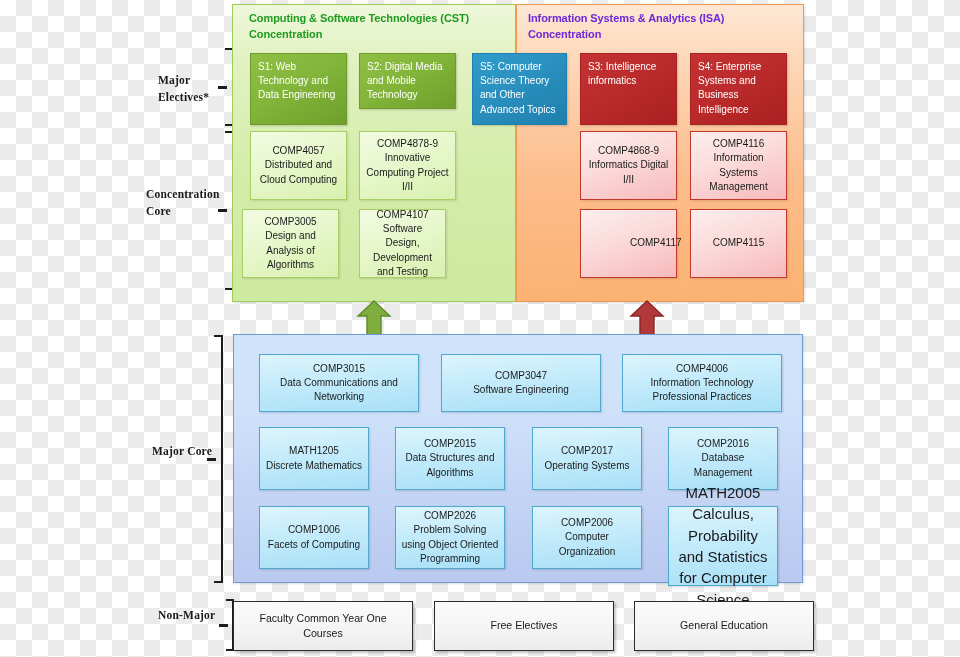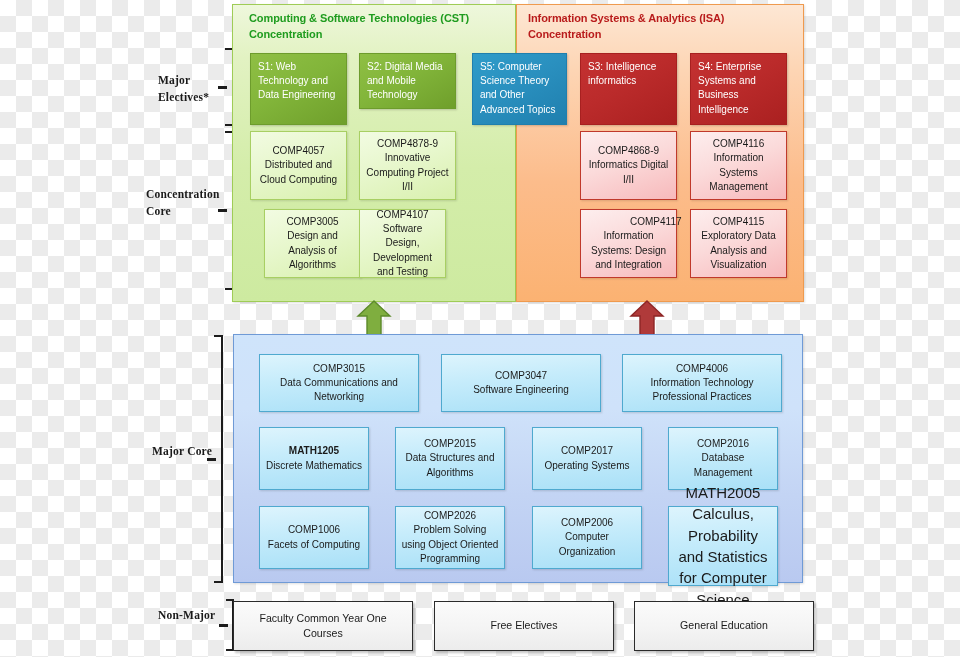--- a/index.html
+++ b/index.html
@@ -67,21 +67,21 @@
   }
 
   .panel-title {
     font-family: "Liberation Sans", sans-serif;
     font-weight: bold;
     font-size: 11px;
     line-height: 1.42;
     letter-spacing: -0.1px;
   }
   .title-cst { color: #1f9c1f; }
-  .title-isa { color: #b91c1c; }
+  .title-isa { color: #6d28d9; }
 
   
   .box {
     display: flex;
     align-items: center;
     justify-content: center;
     text-align: center;
     font-size: 10px;
     line-height: 1.42;
     box-sizing: border-box;
@@ -214,21 +214,21 @@
     <b style="font-weight:normal;">COMP4057</b><br>
     <i style="font-style:normal;">Distributed and Cloud Computing</i>
   </span>
 </div>
 <div class="abs box box-core-green" style="left:359px; top:131px; width:97px; height:69px;">
   <span>
     <b style="font-weight:normal;">COMP4878-9</b><br>
     <i style="font-style:normal;">Innovative Computing Project I/II</i>
   </span>
 </div>
-<div class="abs box box-core-green" style="left:264px; top:209px; width:97px; height:69px;">
+<div class="abs box box-core-green" style="left:242px; top:209px; width:97px; height:69px;">
   <span>
     <b style="font-weight:normal;">COMP3005</b><br>
     <i style="font-style:normal;">Design and Analysis of Algorithms</i>
   </span>
 </div>
 <div class="abs box box-core-green" style="left:359px; top:209px; width:87px; height:69px;">
   <span>
     <b style="font-weight:normal;">COMP4107</b><br>
     <i style="font-style:normal;">Software Design, Development and Testing</i>
   </span>
@@ -256,27 +256,25 @@
 </div>
 <div class="abs box box-core-pink" style="left:690px; top:131px; width:97px; height:69px;">
   <span>
     <b style="font-weight:normal;">COMP4116</b><br>
     <i style="font-style:normal;">Information Systems Management</i>
   </span>
 </div>
 <div class="abs box box-core-pink" style="left:580px; top:209px; width:97px; height:69px;">
   <span>
     <b style="font-weight:normal;margin-left:44px;">COMP4117</b><br>
-    <i style="font-style:normal;">Information Systems: Design and Integration</i>
   </span>
 </div>
 <div class="abs box box-core-pink" style="left:690px; top:209px; width:97px; height:69px;">
   <span>
     <b style="font-weight:normal;">COMP4115</b><br>
-    <i style="font-style:normal;">Exploratory Data Analysis and Visualization</i>
   </span>
 </div>
 
 <svg class="abs arrow" style="left:356px; top:300px;" width="36" height="38" viewBox="0 0 36 38">
   <polygon points="18,1 34,16 25,16 25,37 11,37 11,16 2,16" fill="#7fae3f" stroke="#5c8a2a" stroke-width="1.4"></polygon>
 </svg>
 
 <svg class="abs arrow" style="left:629px; top:300px;" width="36" height="38" viewBox="0 0 36 38">
   <polygon points="18,1 34,16 25,16 25,37 11,37 11,16 2,16" fill="#b03a3a" stroke="#8d2525" stroke-width="1.4"></polygon>
 </svg>
@@ -297,21 +295,21 @@
 </div>
 <div class="abs box box-core-blue" style="left:622px; top:354px; width:160px; height:58px;">
   <span>
     <b style="font-weight:normal;">COMP4006</b><br>
     <i style="font-style:normal;">Information Technology Professional Practices</i>
   </span>
 </div>
 
 <div class="abs box box-core-blue" style="left:259px; top:427px; width:110px; height:63px;">
   <span>
-    <b style="font-weight:bold;">MATH1205</b><br>
+    <b style="font-weight:normal;">MATH1205</b><br>
     <i style="font-style:normal;">Discrete Mathematics</i>
   </span>
 </div>
 <div class="abs box box-core-blue" style="left:395px; top:427px; width:110px; height:63px;">
   <span>
     <b style="font-weight:normal;">COMP2015</b><br>
     <i style="font-style:normal;">Data Structures and Algorithms</i>
   </span>
 </div>
 <div class="abs box box-core-blue" style="left:532px; top:427px; width:110px; height:63px;">

